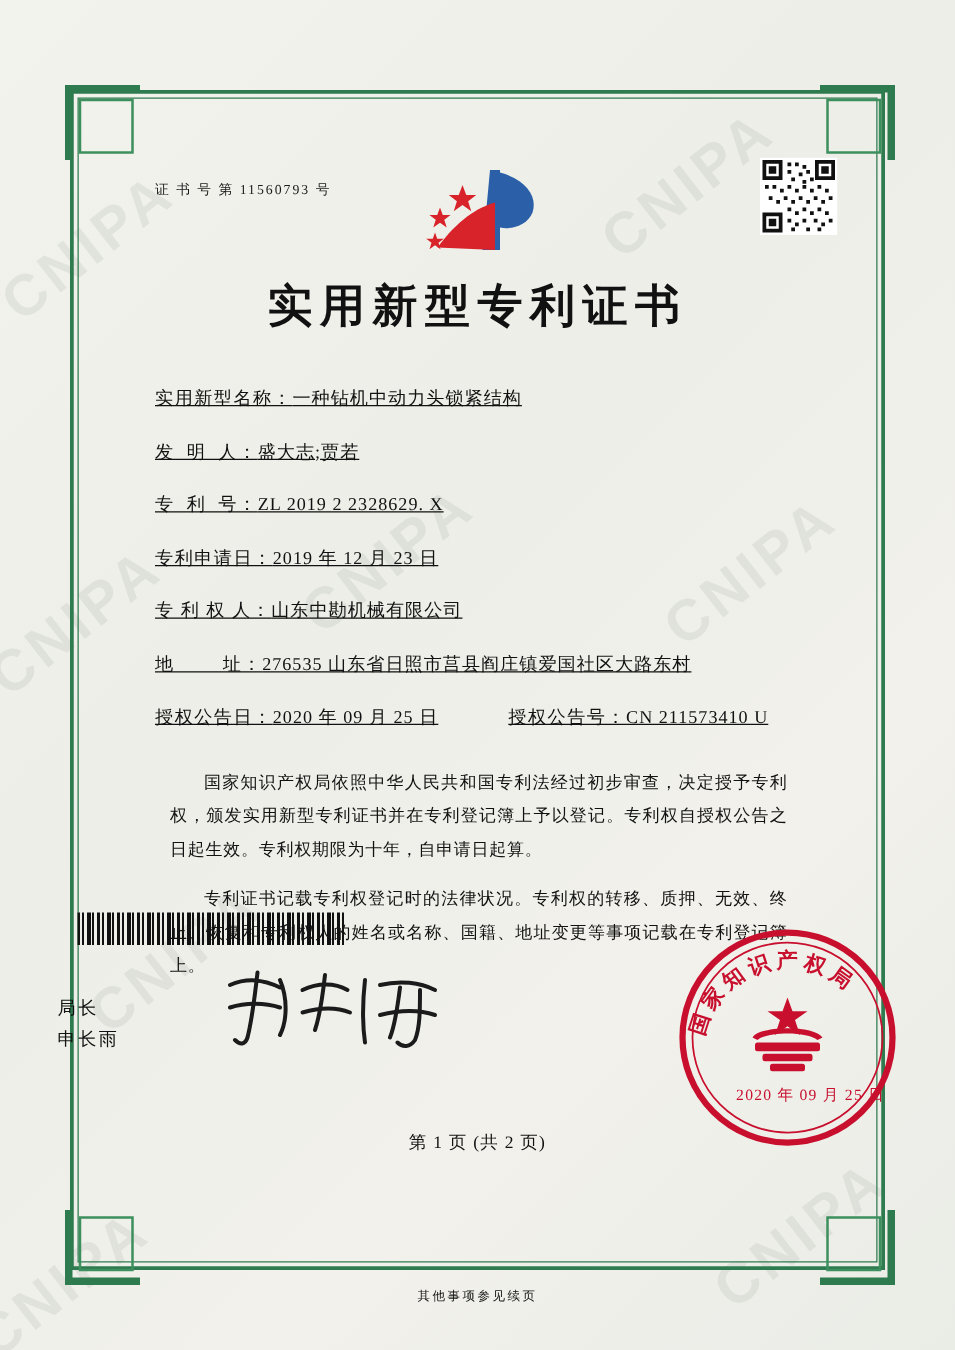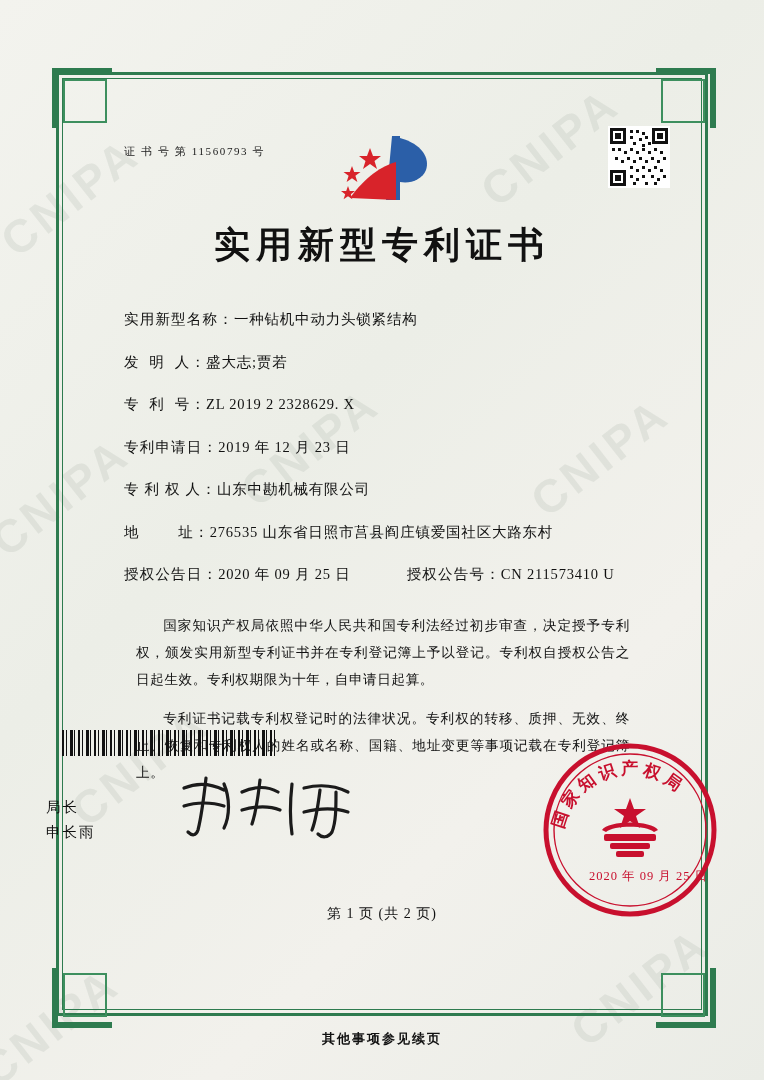--- a/index.html
+++ b/index.html
@@ -124,20 +124,21 @@
     margin-top: 42px;
     padding-left: 28px;
     font-size: 14.5px;
     color: #111;
     line-height: 1;
   }
   .field-row {
     display: flex;
     align-items: baseline;
     margin-bottom: 28px;
+    text-decoration: underline;
   }
   .f-label {
     white-space: pre;
     letter-spacing: 1.2px;
   }
   .f-value {
     letter-spacing: 0.8px;
   }
   .field-row.two-col .second {
     margin-left: 56px;
@@ -223,24 +224,24 @@
     color: #111;
     letter-spacing: 1px;
   }
 
   .footer-note {
     position: absolute;
     left: 0;
     right: 0;
     top: 1030px;
     text-align: center;
-    font-size: 13px;
+    font-size: 10px;
     color: #111;
     letter-spacing: 2px;
-    font-weight: 700;
+    font-weight: 400;
   }
 </style>
 </head>
 <body>
 
 <div class="page">
 
   <div class="watermarks">
     <div class="wm" style="left:-10px; top:170px;">CNIPA</div>
     <div class="wm" style="left:470px; top:120px;">CNIPA</div>

